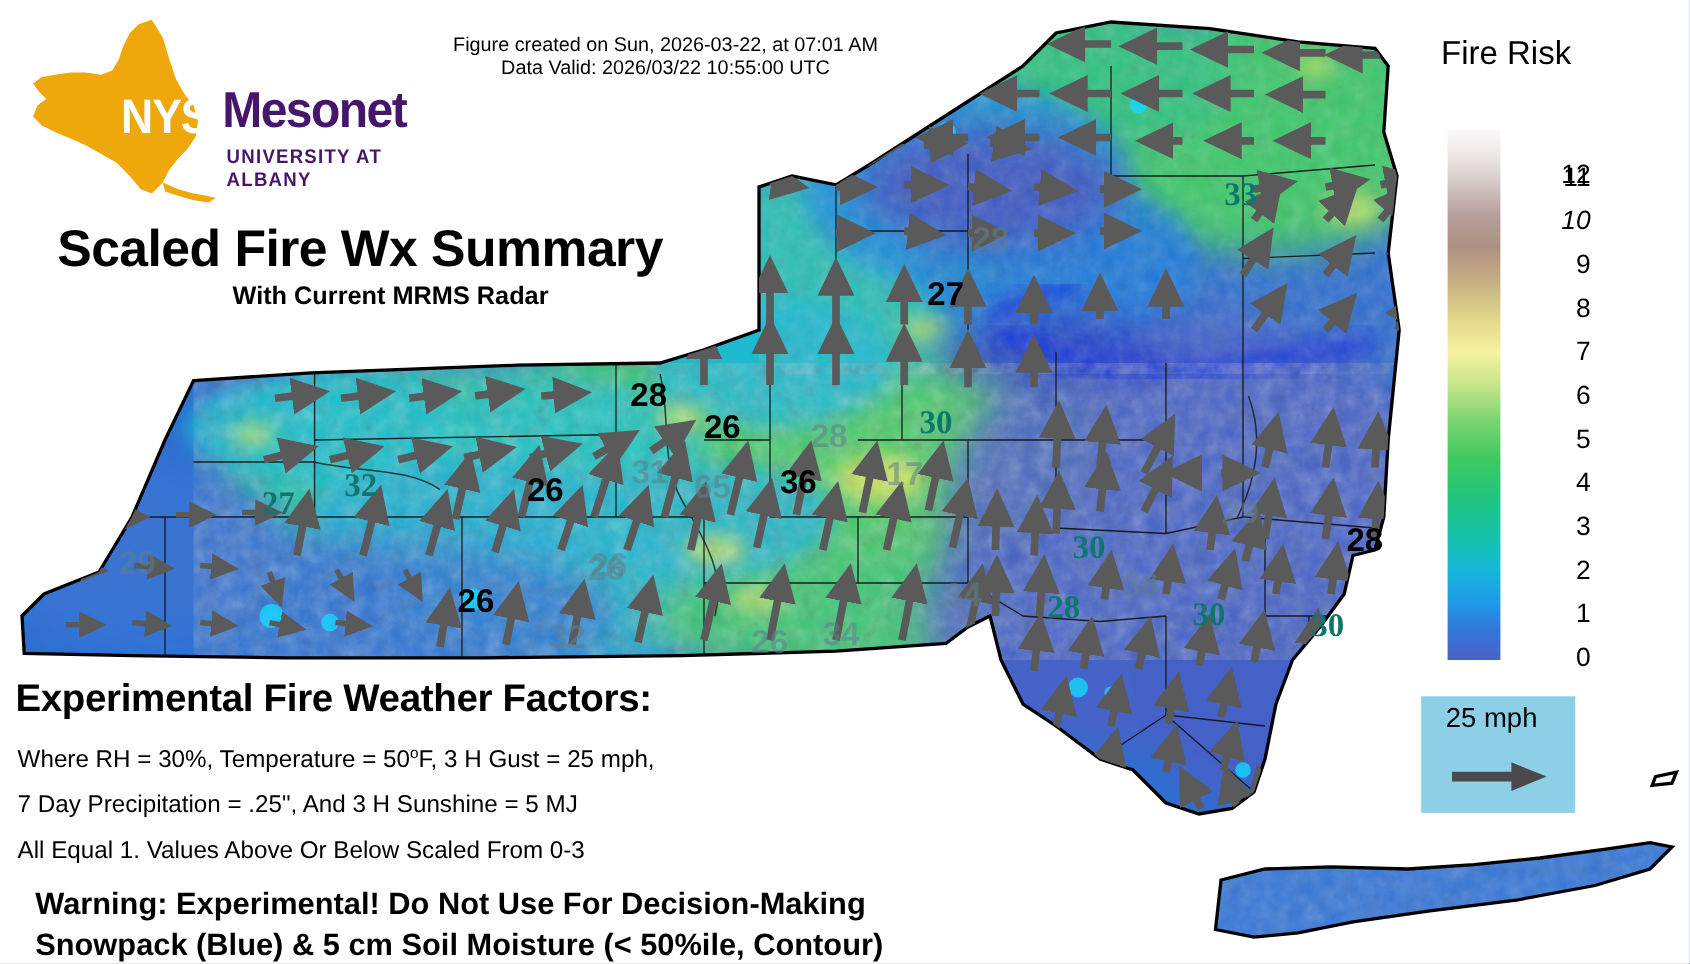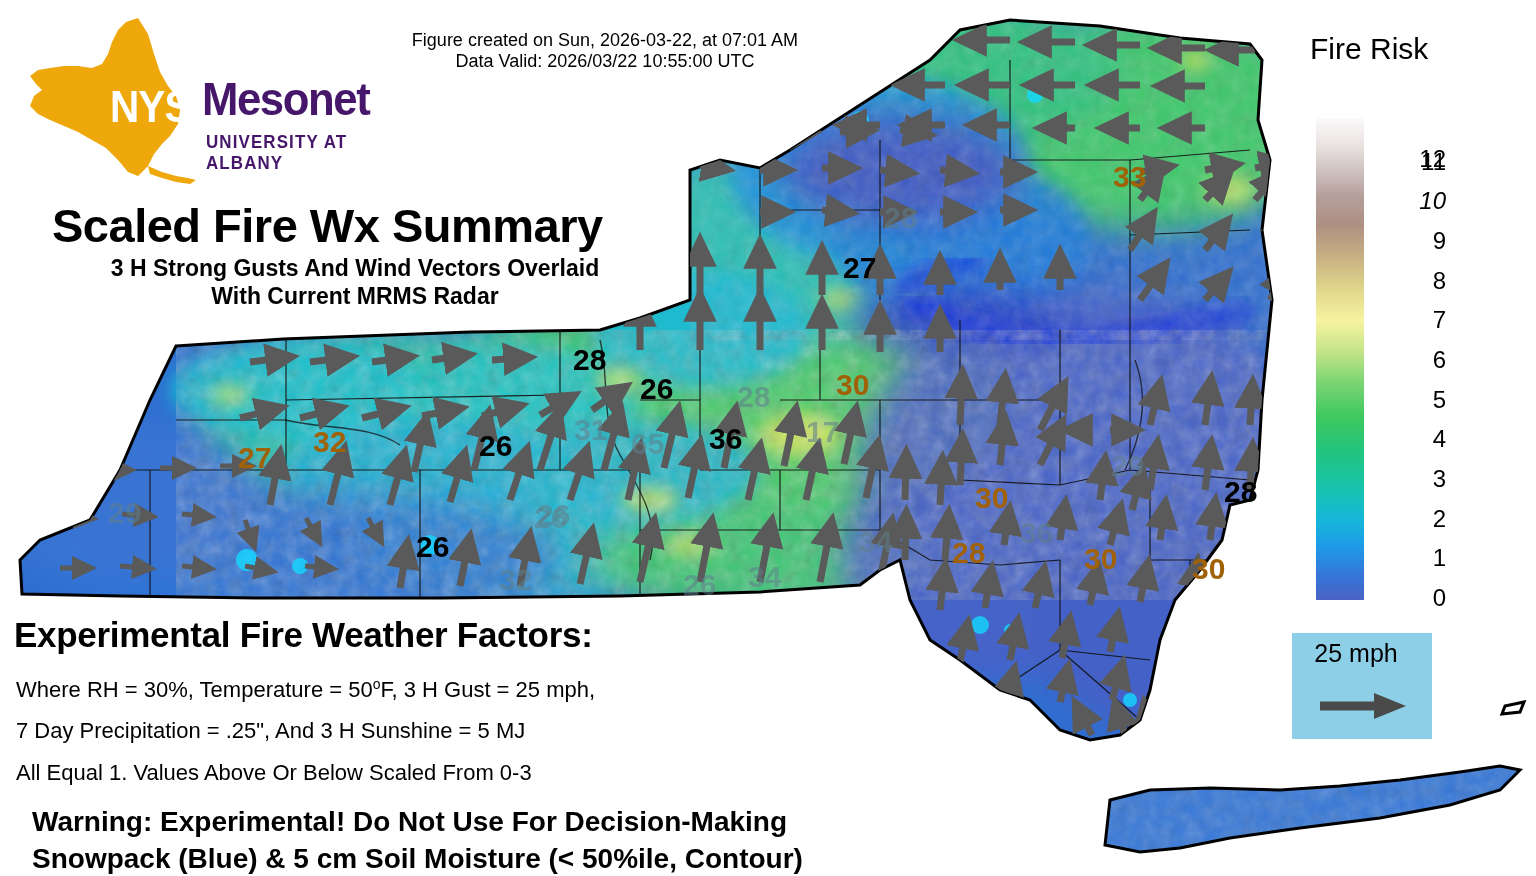--- a/index.html
+++ b/index.html
@@ -46,21 +46,21 @@
   .cb-tick{position:absolute;width:44px;text-align:right;font-size:24px;}
 
   
   #windkey{position:absolute;left:1292px;top:633px;width:140px;height:106px;background:#8ecfe8;}
   #windkey-label{position:absolute;left:0;top:6px;width:128px;text-align:center;font-size:25px;}
   #windkey-arrow{position:absolute;left:24px;top:56px;}
 
   
   #map{position:absolute;left:0;top:0;width:1536px;height:876px;}
   .gustlbl{position:absolute;font-size:30px;font-weight:bold;line-height:1;}
-  .g-dark{color:#a16207;}
+  .g-dark{color:#0f766e;font-family:Liberation Serif, serif;}
   .g-faint{color:#5f7f8c;opacity:.55;}
   .g-black{color:#000;}
 </style>
 </head>
 <body>
 
 <svg id="map" viewBox="0 0 1536 876" preserveAspectRatio="none">
   <defs>
 
     <linearGradient id="ramp-ne" x1="0" y1="1" x2="0.25" y2="0">
@@ -490,21 +490,20 @@
   <div id="logo-univ">UNIVERSITY AT ALBANY</div>
 </div>
 
 <div id="stamp">
   <div>Figure created on Sun, 2026-03-22, at 07:01 AM</div>
   <div>Data Valid: 2026/03/22 10:55:00 UTC</div>
 </div>
 
 <div id="title">Scaled Fire Wx Summary</div>
 <div id="subtitle">
-  <div>3 H Strong Gusts And Wind Vectors Overlaid</div>
   <div>With Current MRMS Radar</div>
 </div>
 
 <div id="factors-head">Experimental Fire Weather Factors:</div>
 <div class="fline" id="fl1"><span>Where RH = 30%, Temperature = 50</span><sup class="deg">o</sup><span>F, 3 H Gust = 25 mph,</span></div>
 <div class="fline" id="fl2">7 Day Precipitation = .25", And 3 H Sunshine = 5 MJ</div>
 <div class="fline" id="fl3">All Equal 1. Values Above Or Below Scaled From 0-3</div>
 <div class="wline" id="wl1">Warning: Experimental! Do Not Use For Decision-Making</div>
 <div class="wline" id="wl2">Snowpack (Blue) &amp; 5 cm Soil Moisture (&lt; 50%ile, Contour)</div>
 

